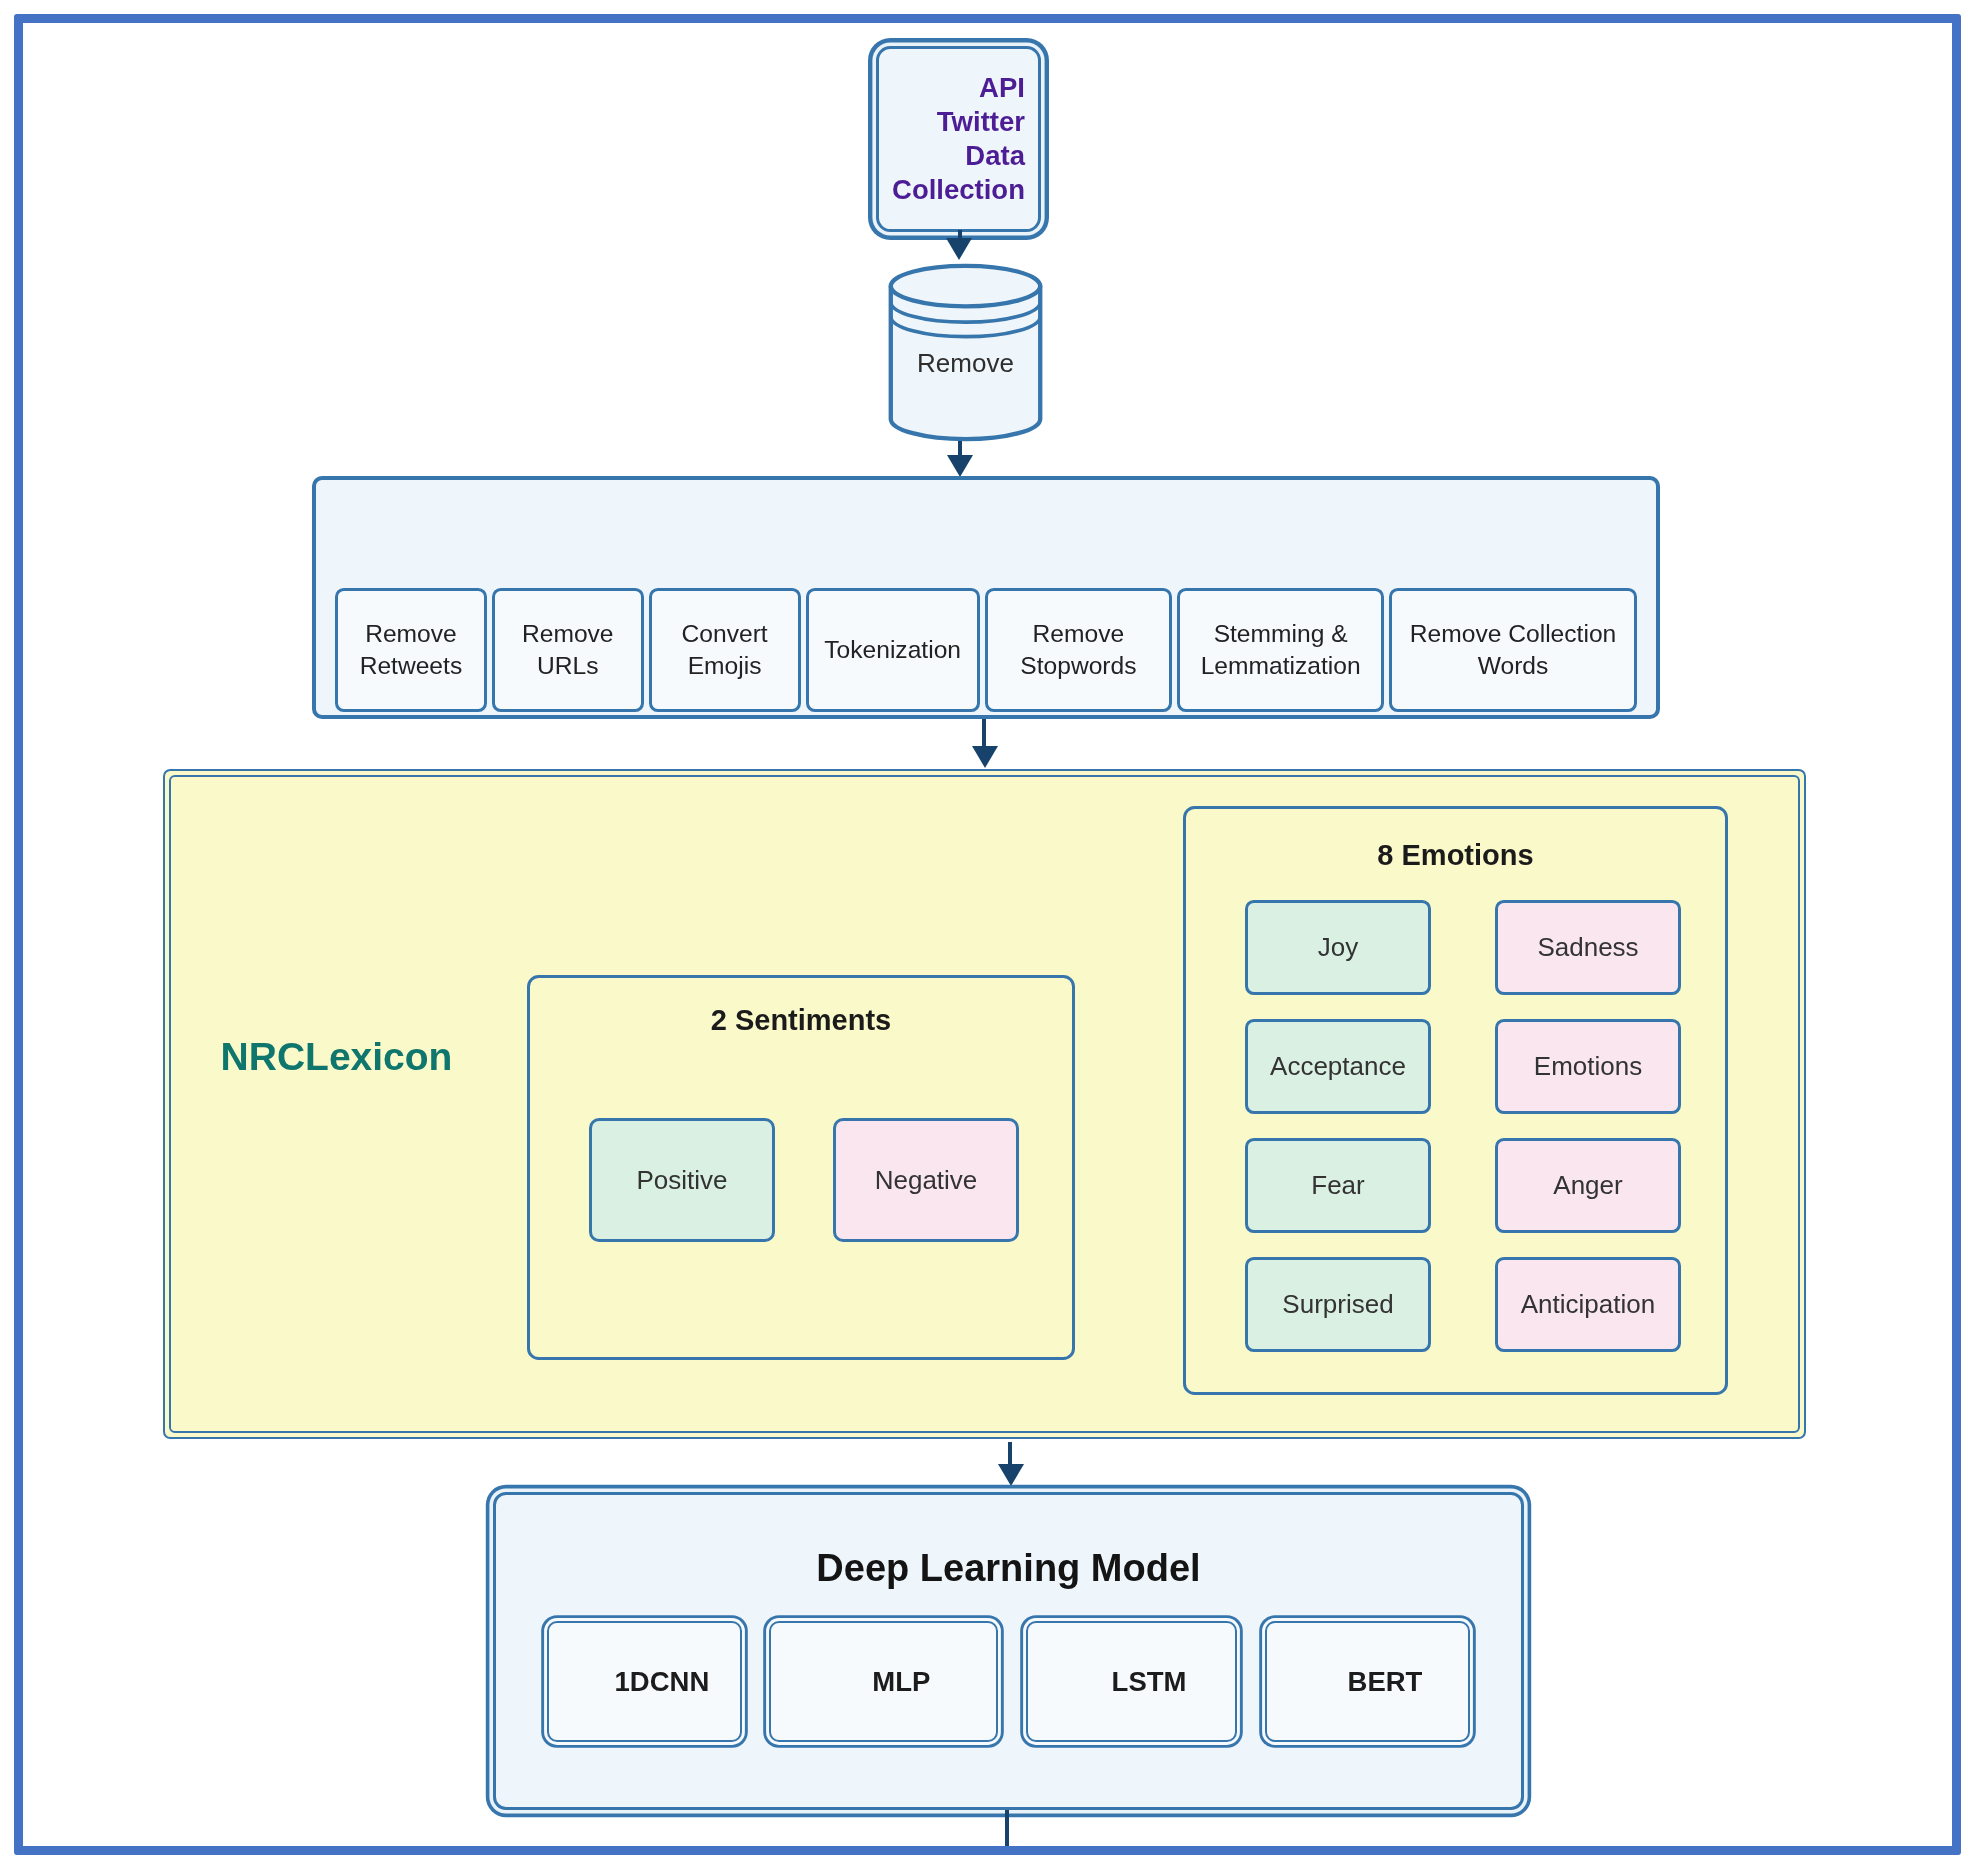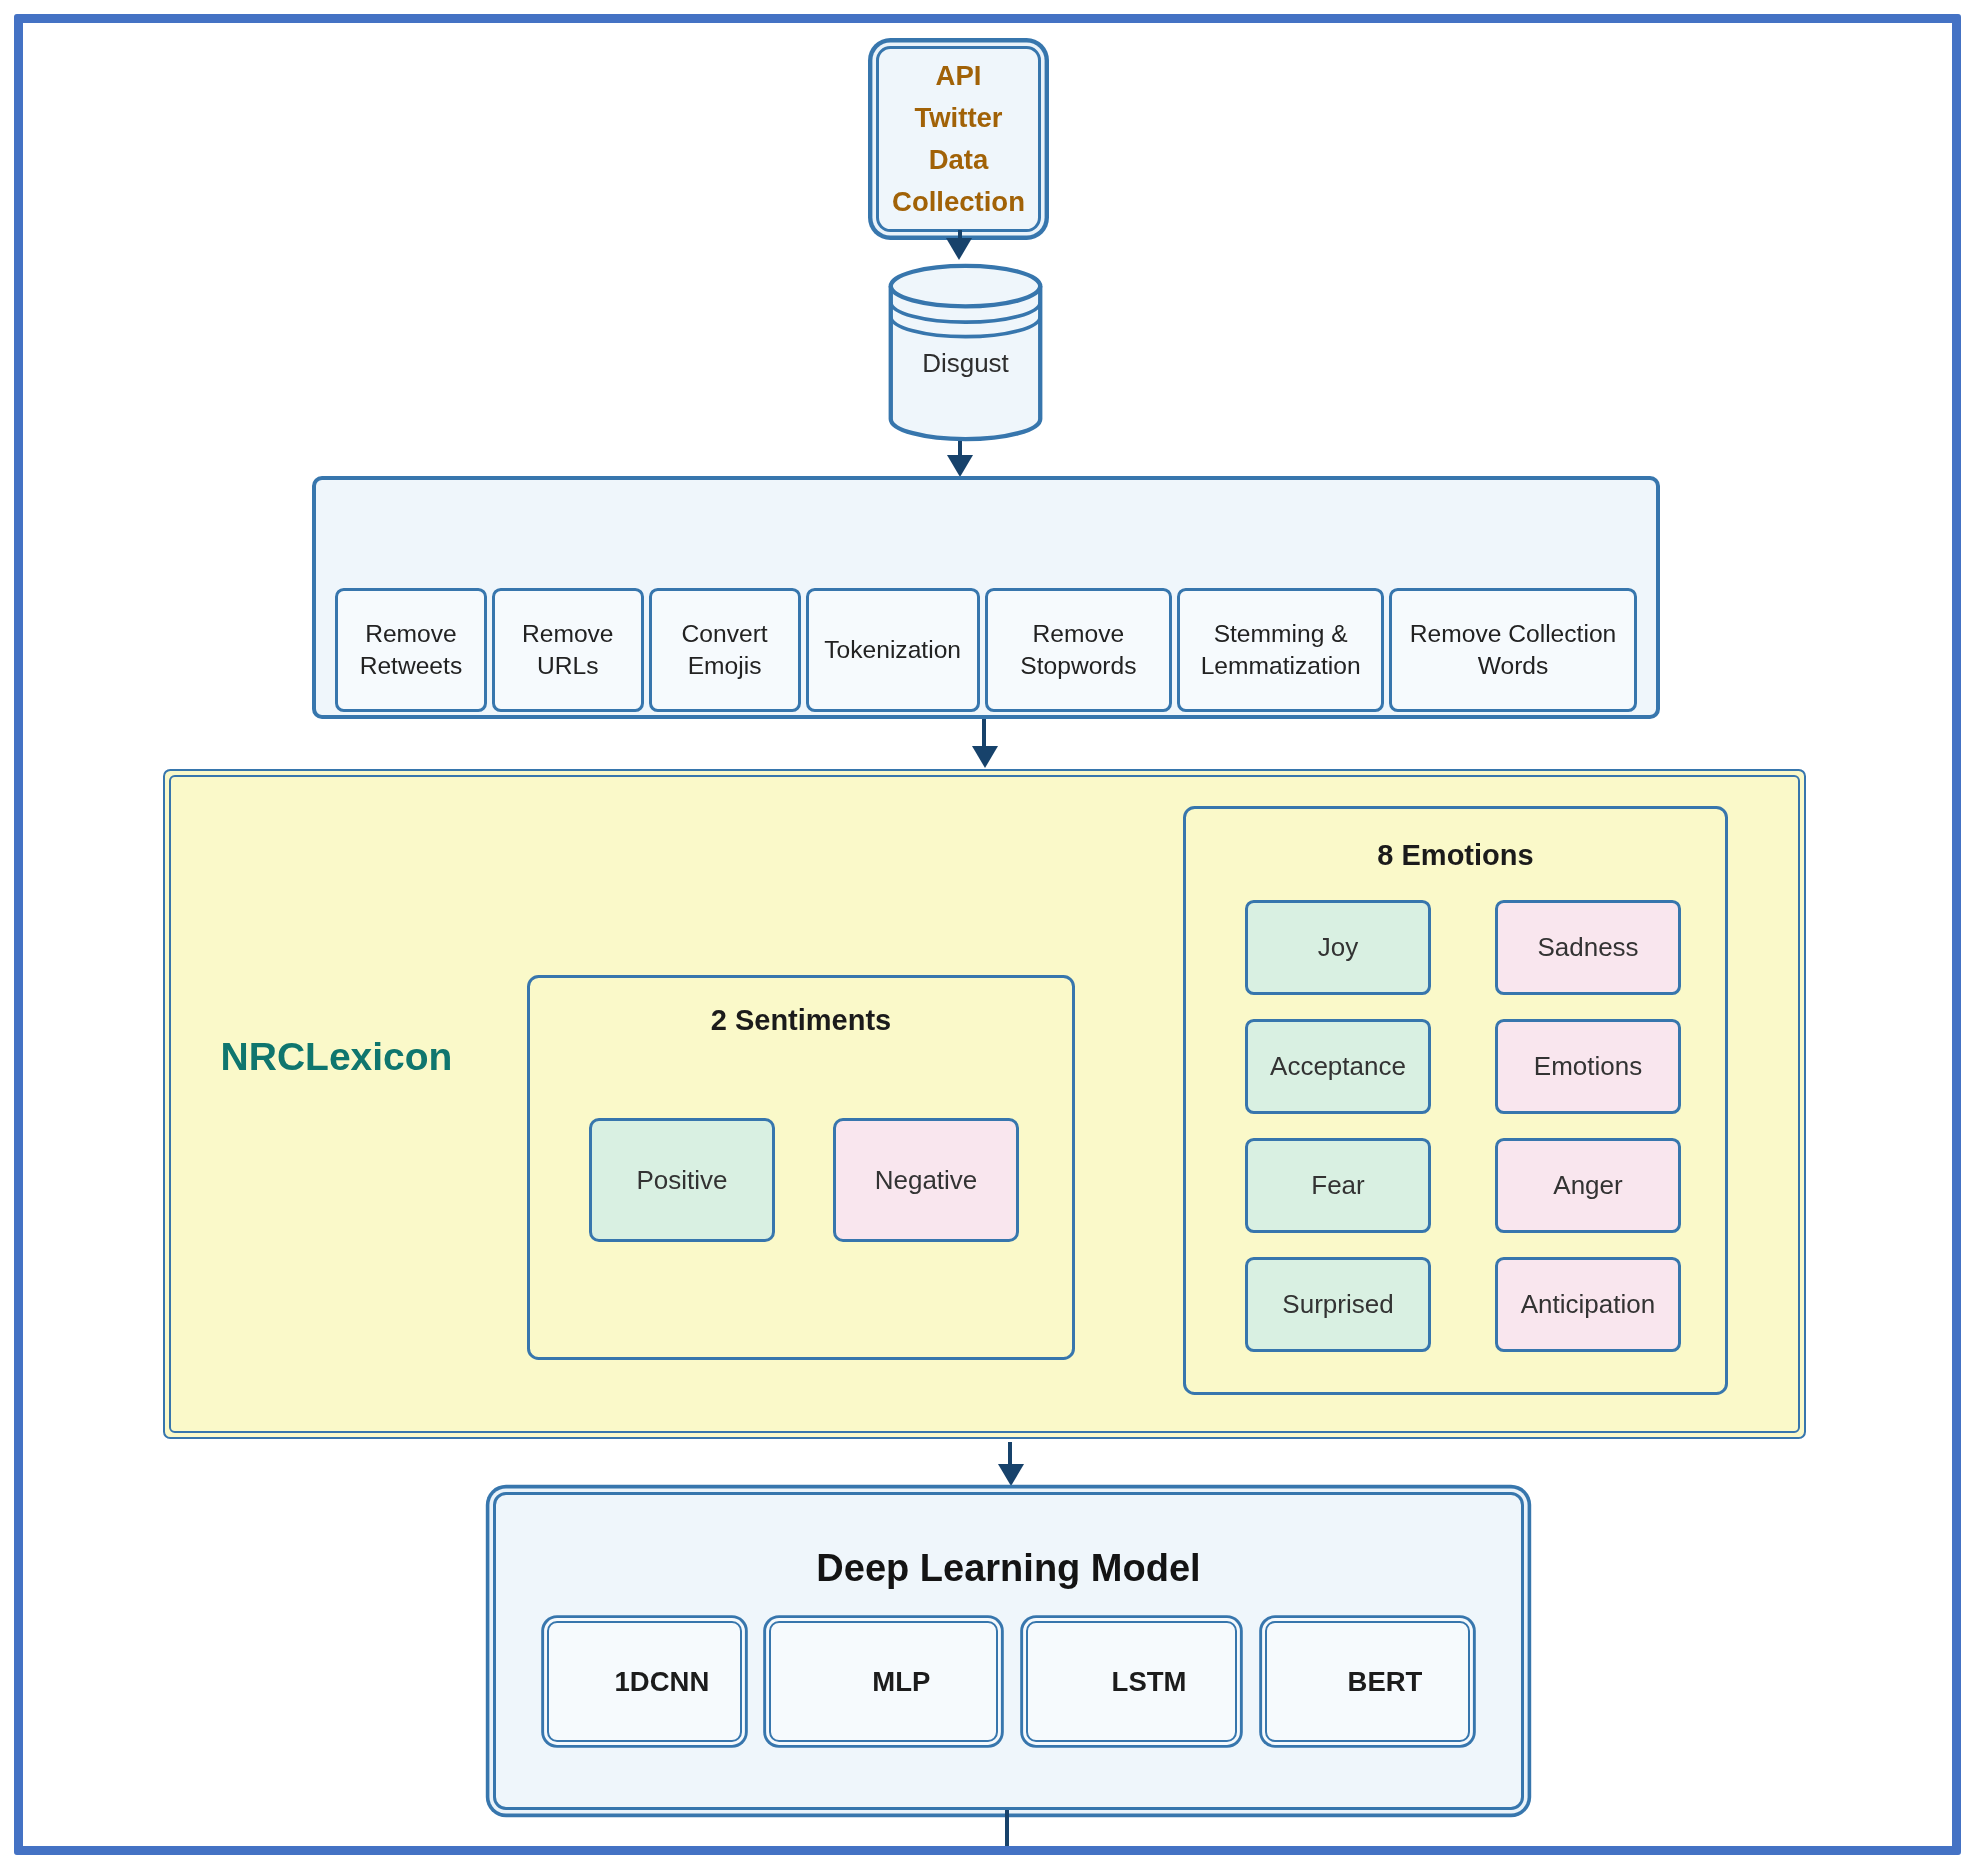--- a/index.html
+++ b/index.html
@@ -8,21 +8,21 @@
   .frame{position:absolute;inset:14.4px;border:9.4px solid #4472C4;border-radius:2.9px;}
 
   
   .nodetext{color:#1f1f1f;}
 
   
   .api-box{position:absolute;left:876px;top:46px;width:165px;height:186px;box-sizing:border-box;
     background:#EFF6FB;border:3.6px solid #3776AD;border-radius:14.4px;
     box-shadow:0 0 0 3.6px #EAF3FA,0 0 0 8px #3776AD;
     display:flex;align-items:center;justify-content:center;}
-  .api-label{font-size:27.5px;font-weight:bold;line-height:42px;text-align:center;white-space:pre-line;color:#a16207;}
+  .api-label{font-size:27.5px;font-weight:bold;line-height:34px;text-align:right;white-space:pre-line;color:#4c1d95;}
 
   
   .aline{position:absolute;width:3.6px;background:#17426B;}
   .ahead{position:absolute;width:0;height:0;border-left:13px solid transparent;border-right:13px solid transparent;border-top:22.4px solid #17426B;}
 
   
   .cyl{position:absolute;left:885px;top:260px;width:161px;height:185px;}
   .cyl-label{position:absolute;left:885px;top:348px;width:161px;text-align:center;font-size:26px;color:#2e2e2e;}
 
   
@@ -86,21 +86,21 @@
 
   <div class="aline" style="left:958px;top:230px;height:11.6px;"></div>
   <div class="ahead" style="left:946px;top:238px;"></div>
 
   <svg class="cyl" viewBox="0 0 223 256">
     <path d="M8,36 L8,220 A103.5,28 0 0 0 215,220 L215,36" fill="#EFF6FB" stroke="#3776AD" stroke-width="6"></path>
     <ellipse cx="111.5" cy="36" rx="103.5" ry="28" fill="#EFF6FB" stroke="#3776AD" stroke-width="6"></ellipse>
     <path d="M8,58 A103.5,28 0 0 0 215,58" fill="none" stroke="#3776AD" stroke-width="5"></path>
     <path d="M8,78 A103.5,28 0 0 0 215,78" fill="none" stroke="#3776AD" stroke-width="5"></path>
   </svg>
-  <div class="cyl-label">Disgust</div>
+  <div class="cyl-label">Remove</div>
 
   <div class="aline" style="left:958px;top:441px;height:17.3px;"></div>
   <div class="ahead" style="left:947px;top:455px;"></div>
 
   <div class="tp-box">
     <div class="tp-row">
       <div class="tp-item fx1">Remove Retweets</div>
       <div class="tp-item fx1">Remove URLs</div>
       <div class="tp-item fx1">Convert Emojis</div>
       <div class="tp-item fx117">Tokenization</div>

